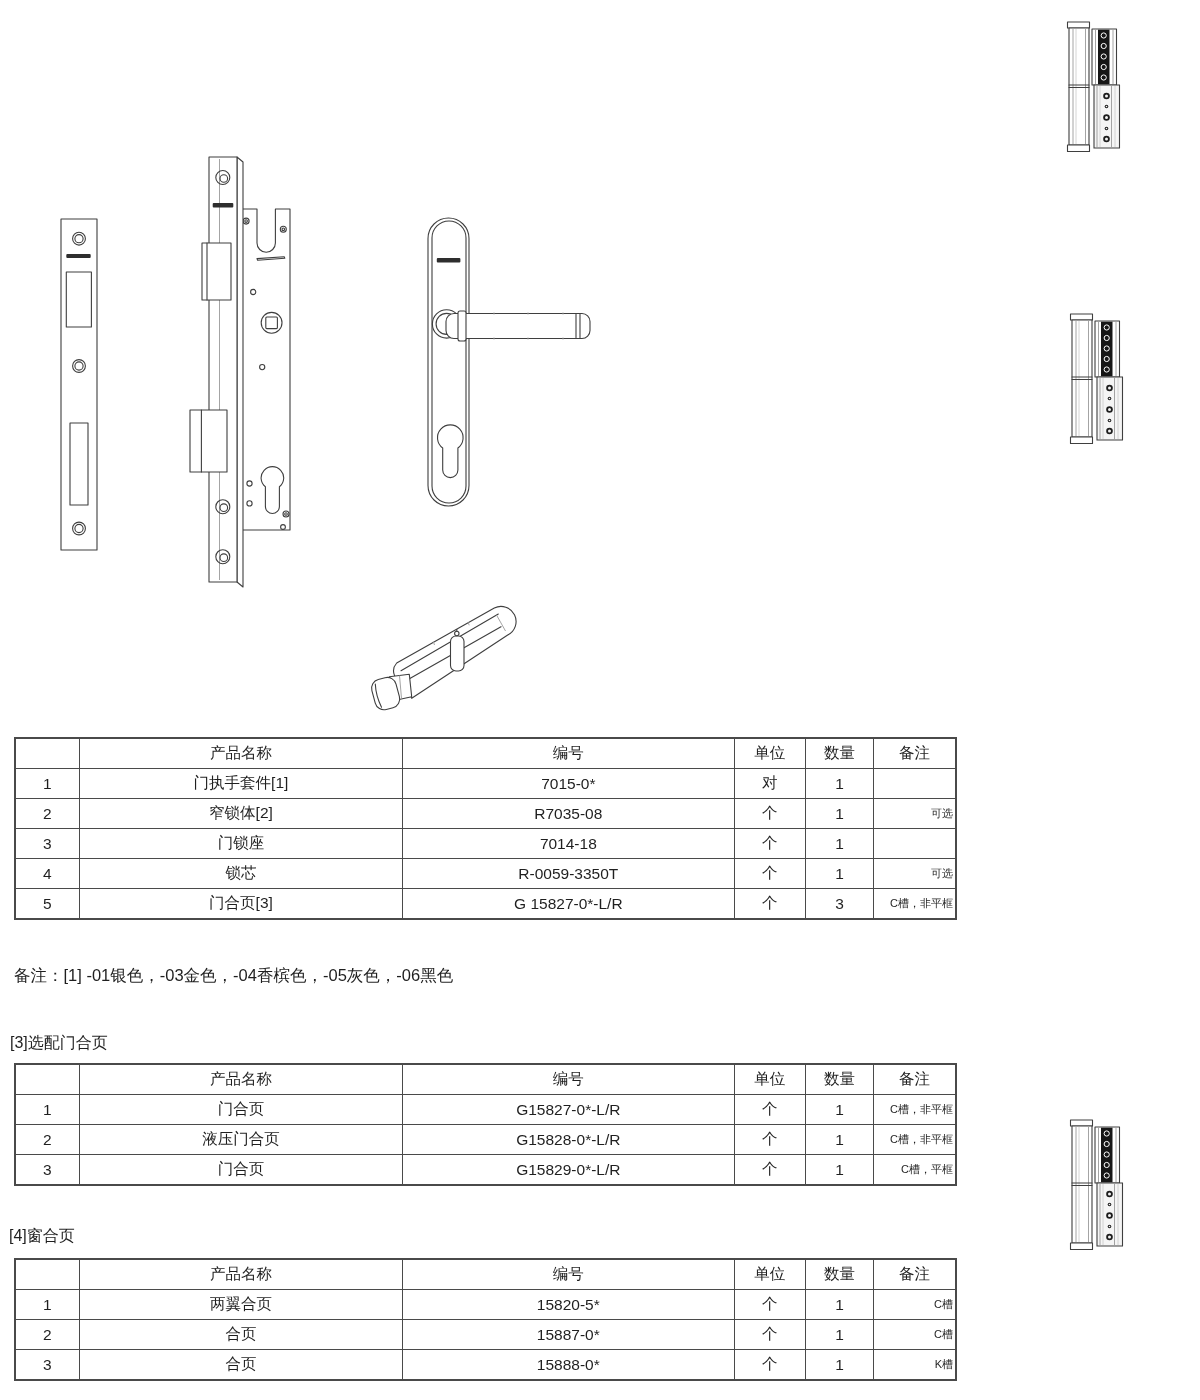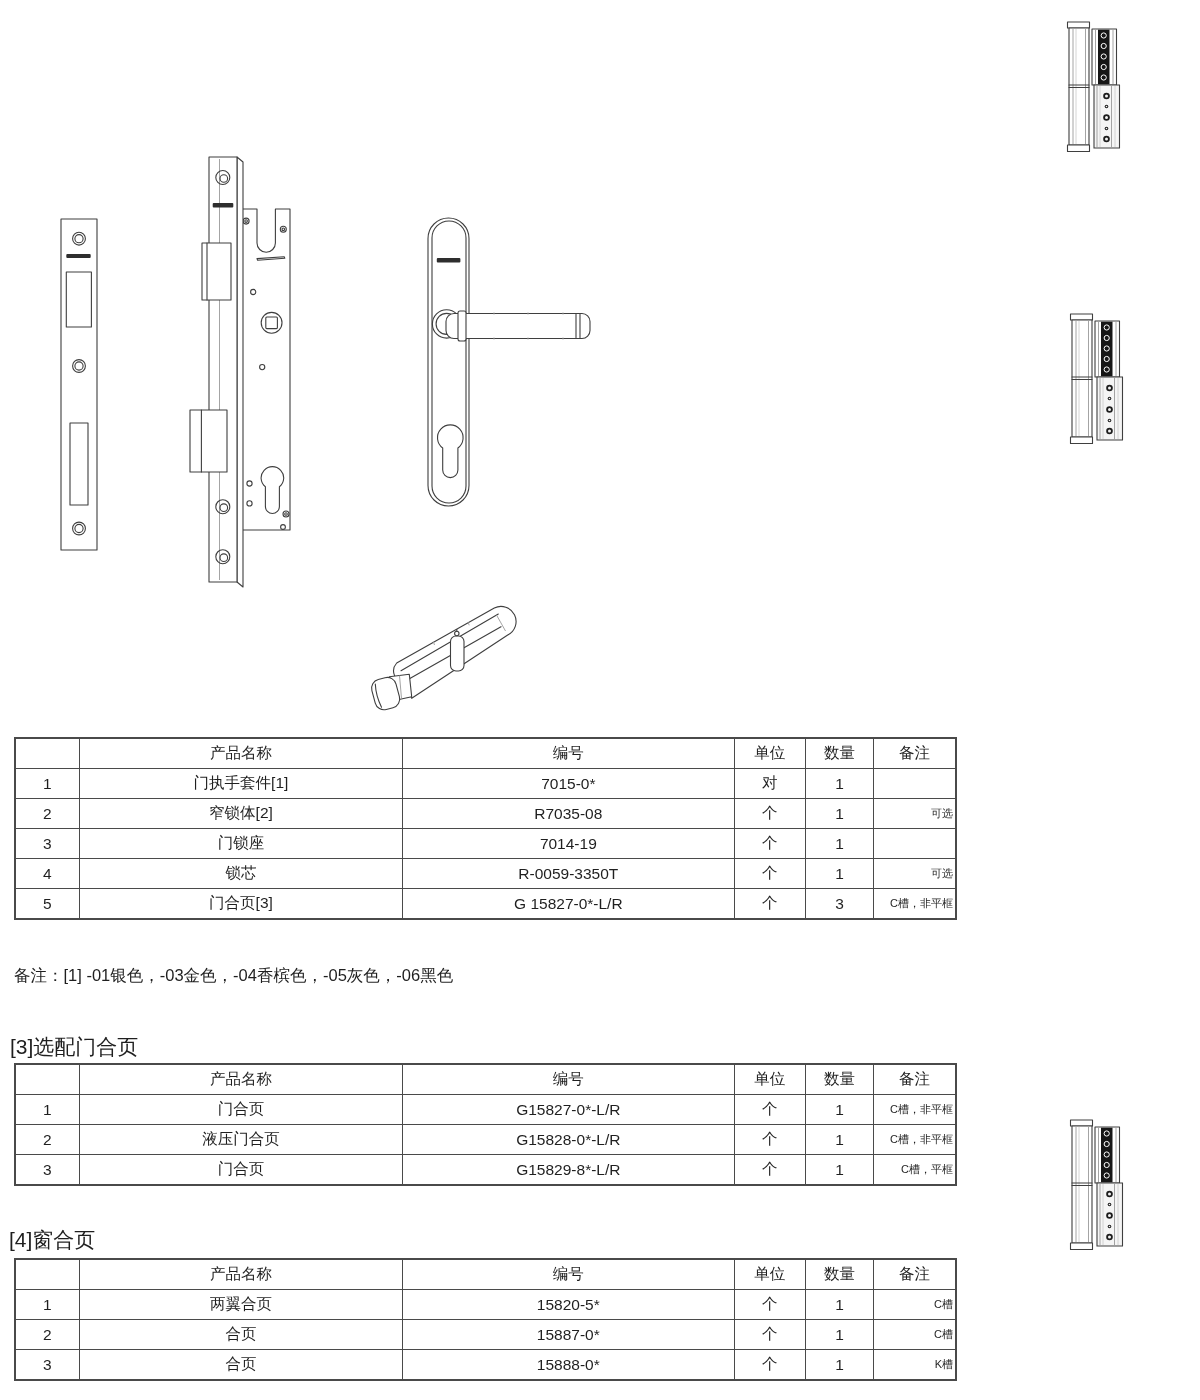--- a/index.html
+++ b/index.html
@@ -15,21 +15,21 @@
   .tbl{position:absolute;border-collapse:collapse;table-layout:fixed;width:943px;left:14px;background:#fff;}
   .tbl,.tbl td{border:1px solid #4a4a4a;}
   .tbl{border-width:2px;}
   .tbl td{height:29px;padding:0 2px;text-align:center;vertical-align:middle;
           font-size:15.5px;color:#1f1f1f;white-space:nowrap;overflow:hidden;}
   .tbl td.remark{font-size:11px;text-align:right;}
   .tbl tr.hdr td{font-size:15.5px;}
   .note-block{position:absolute;left:14px;top:942px;display:flex;font-size:16.5px;line-height:27px;color:#1f1f1f;margin-top:20px;}
   .note-label{flex:0 0 auto;}
   .note-lines{display:flex;flex-direction:column;}
-  .sec-label{position:absolute;font-size:21px;color:#1f1f1f;}
+  .sec-label{position:absolute;font-size:16px;color:#1f1f1f;}
 </style>
 </head>
 <body>
 
 <div id="page">
 
   <svg width="0" height="0" style="position:absolute" aria-hidden="true">
     <defs>
       <g id="hinge-def">
         <rect class="lnf" x="2.5" y="1" width="22" height="6"></rect>
@@ -198,21 +198,21 @@
       <td>2</td>
       <td>窄锁体[2]</td>
       <td>R7035-08</td>
       <td>个</td>
       <td>1</td>
       <td class="remark">可选</td>
     </tr>
     <tr>
       <td>3</td>
       <td>门锁座</td>
-      <td>7014-19</td>
+      <td>7014-18</td>
       <td>个</td>
       <td>1</td>
       <td class="remark"></td>
     </tr>
     <tr>
       <td>4</td>
       <td>锁芯</td>
       <td>R-0059-3350T</td>
       <td>个</td>
       <td>1</td>
@@ -268,21 +268,21 @@
       <td>2</td>
       <td>液压门合页</td>
       <td>G15828-0*-L/R</td>
       <td>个</td>
       <td>1</td>
       <td class="remark">C槽，非平框</td>
     </tr>
     <tr>
       <td>3</td>
       <td>门合页</td>
-      <td>G15829-8*-L/R</td>
+      <td>G15829-0*-L/R</td>
       <td>个</td>
       <td>1</td>
       <td class="remark">C槽，平框</td>
     </tr>
   </tbody>
     </table>
 
   <div class="sec-label" style="left:9px;top:1226px">[4]窗合页</div>
 
   <table class="tbl" style="top:1258px">

